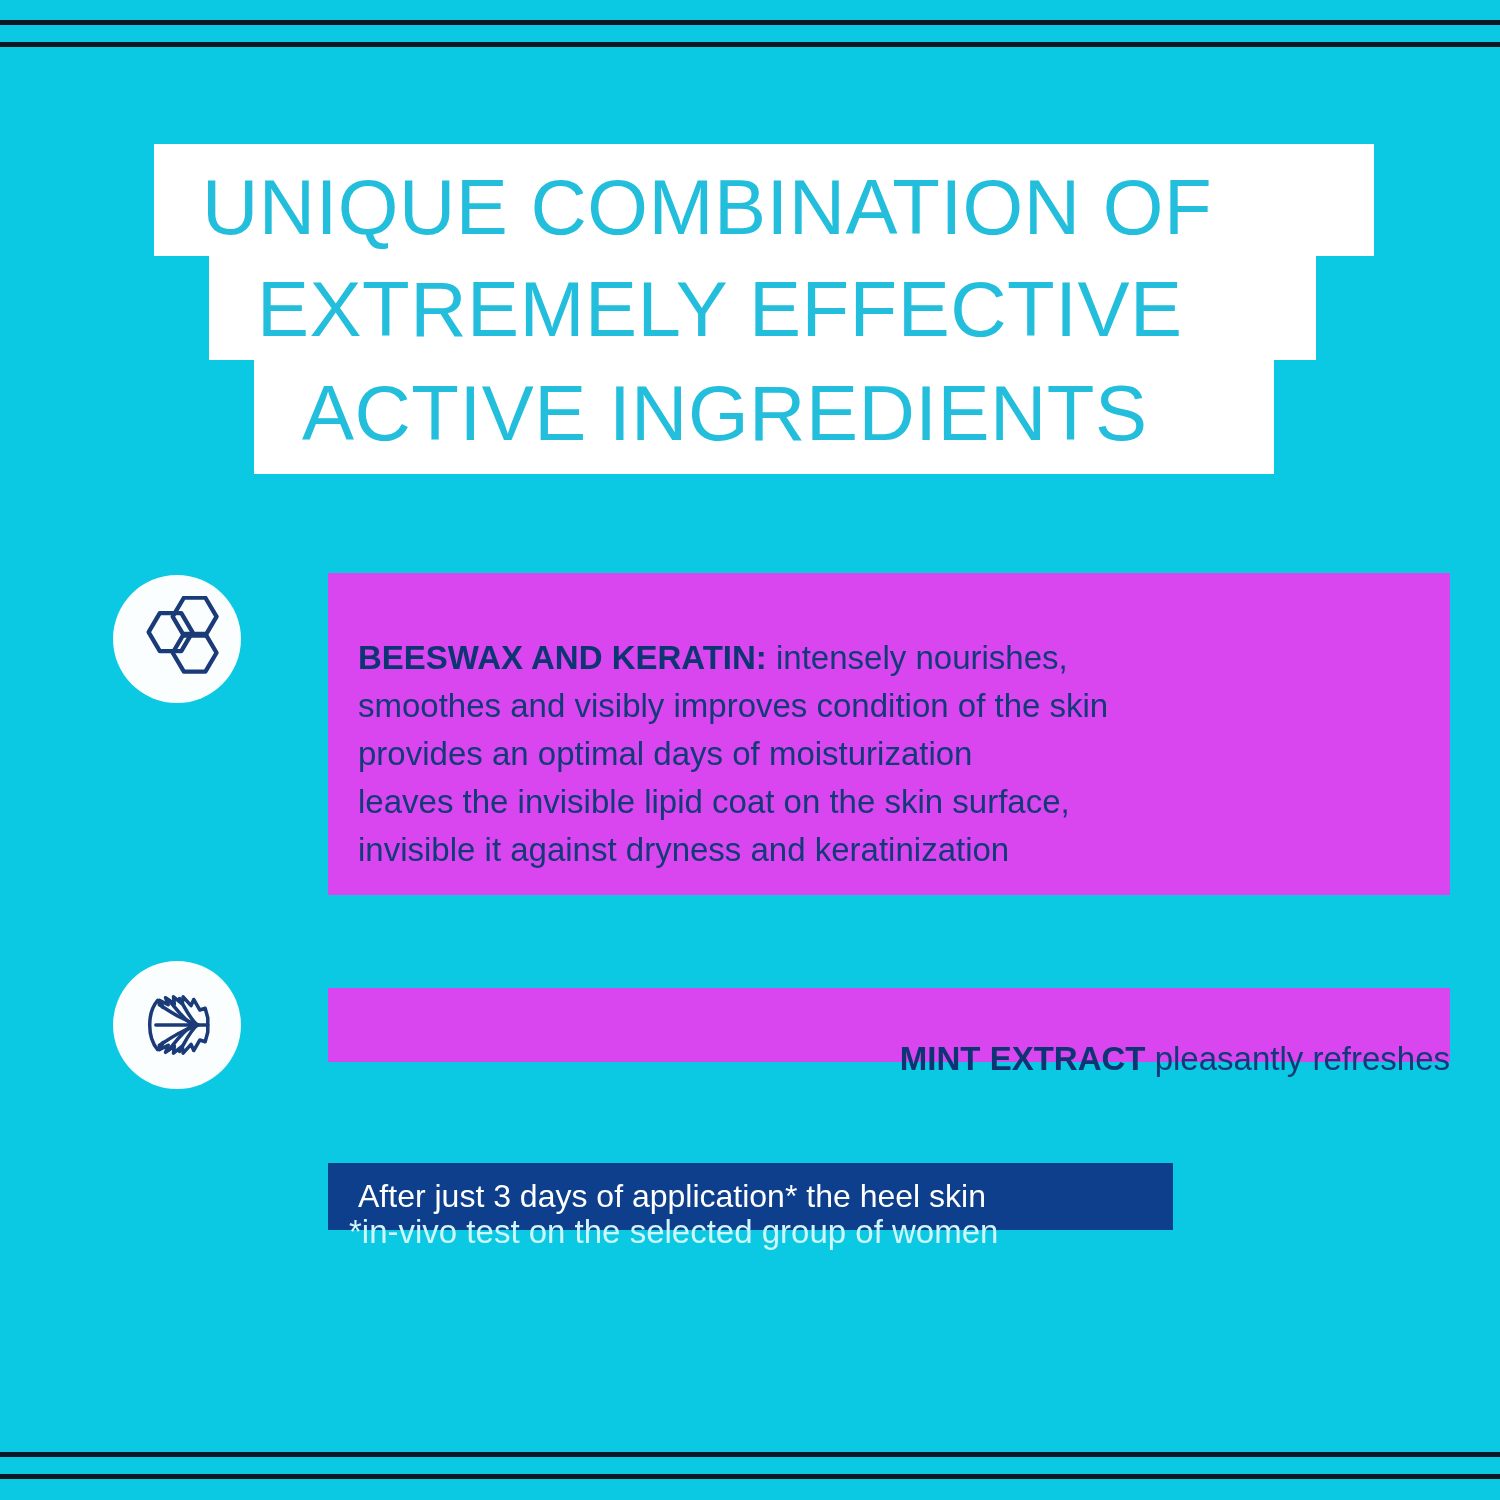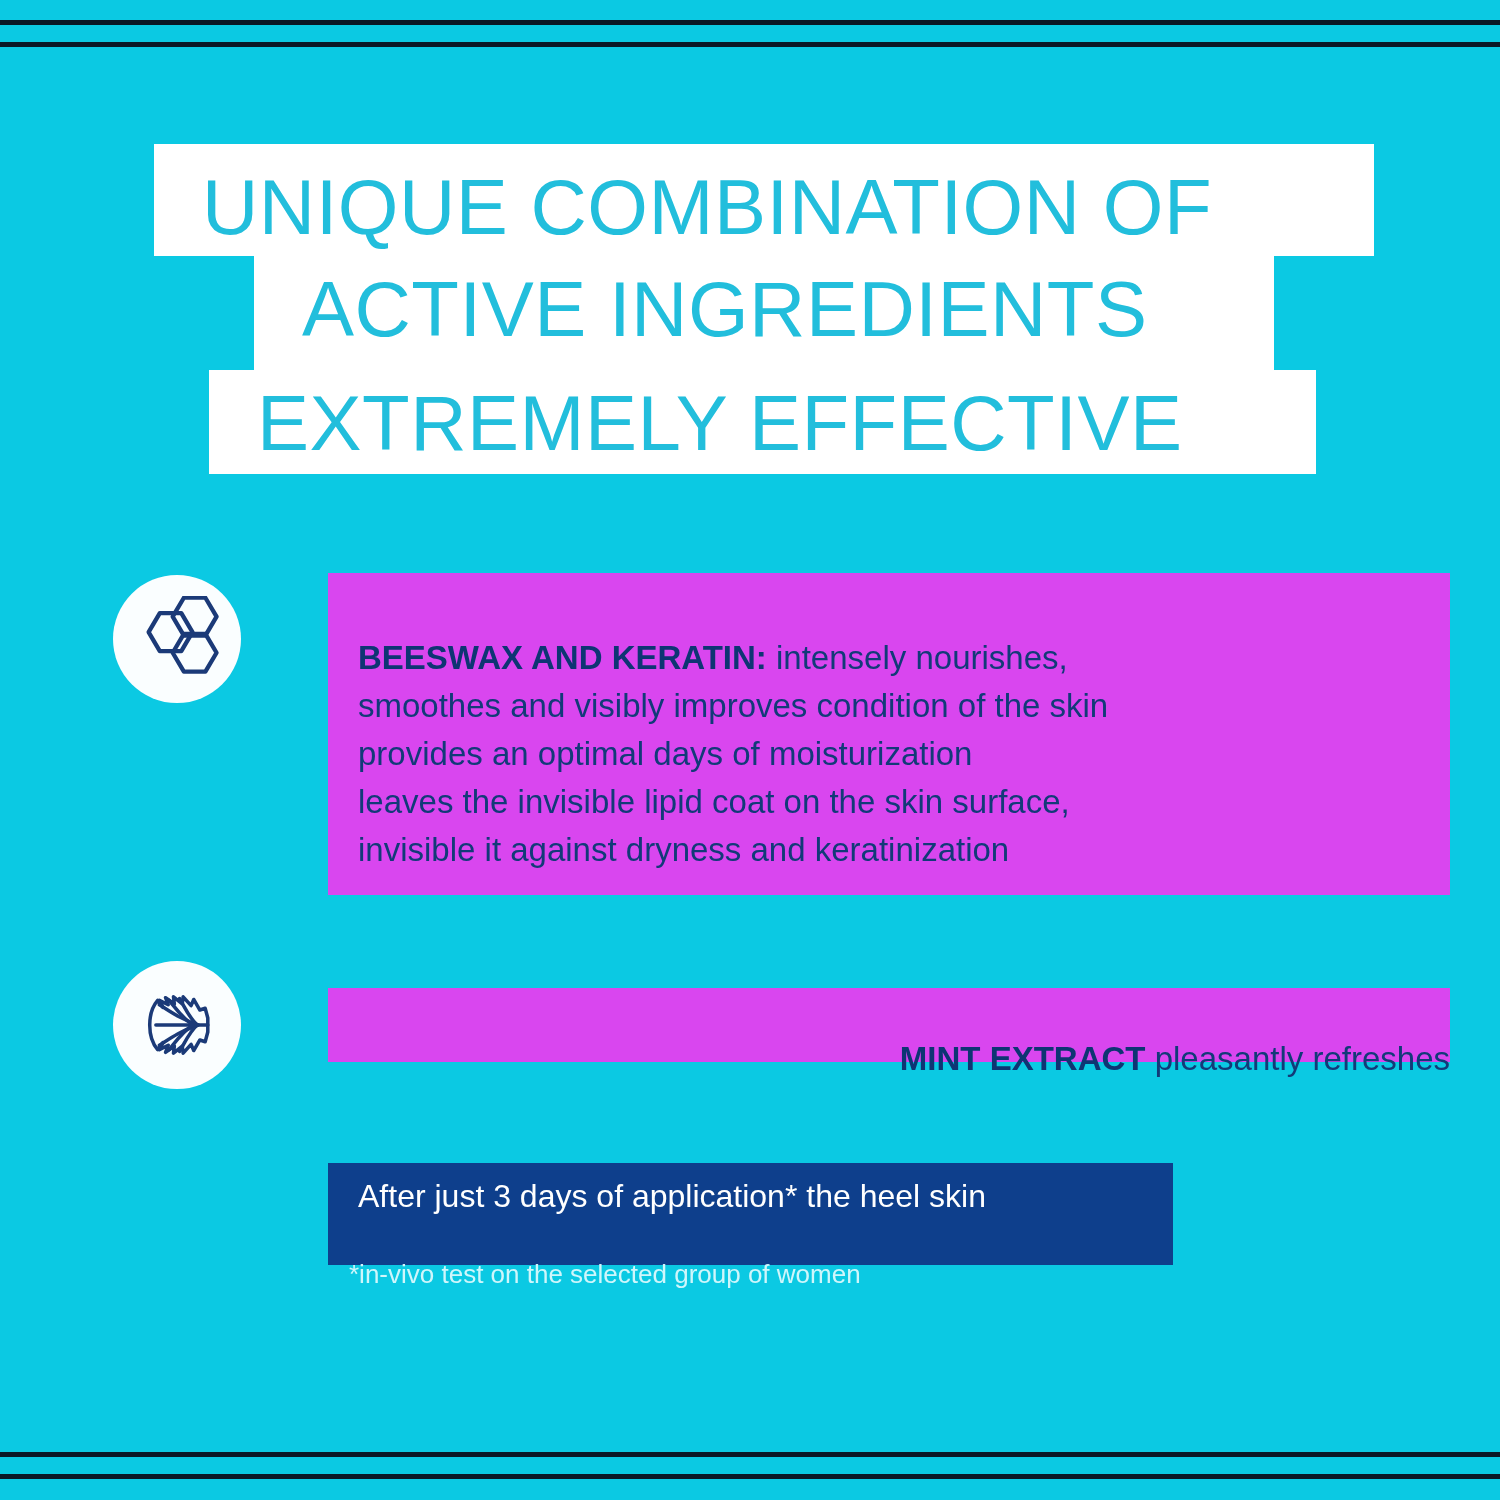--- a/index.html
+++ b/index.html
@@ -109,54 +109,54 @@
   .lead {
     font-weight: 700;
     color: #0E3573;
   }
 
   #box-highlight {
     position: absolute;
     left: 328px;
     top: 1163px;
     width: 845px;
-    height: 102px;
+    height: 67px;
     background: #0E3F8C;
     box-sizing: border-box;
     padding: 12px 0 0 30px;
   }
   .highlight-text {
     color: #ffffff;
     font-size: 32px;
     line-height: 42px;
     font-weight: 400;
   }
 
   #footnote {
     position: absolute;
     left: 349px;
-    top: 1258px;
+    top: 1216px;
     color: #CFF6FB;
-    font-size: 26px;
+    font-size: 33px;
     line-height: 32px;
     font-weight: 400;
   }
 </style>
 </head>
 <body>
 
 <div class="rule" id="rule-top-1"></div>
 <div class="rule" id="rule-top-2"></div>
 <div class="rule" id="rule-bottom-1"></div>
 <div class="rule" id="rule-bottom-2"></div>
 
 <div id="headline">
   <div class="hl-line" id="headline-line-1">UNIQUE COMBINATION OF</div>
+  <div class="hl-line" id="headline-line-2">EXTREMELY EFFECTIVE</div>
   <div class="hl-line" id="headline-line-3">ACTIVE INGREDIENTS</div>
-  <div class="hl-line" id="headline-line-2">EXTREMELY EFFECTIVE</div>
 </div>
 
 <div class="icon-badge" id="icon-beeswax">
   <svg width="86" height="86" viewBox="0 0 100 100" aria-hidden="true">
     <g fill="none" stroke="#1B3A78" stroke-width="5" stroke-linejoin="round" stroke-linecap="round">
       <polygon points="17,42 30,20 55,20 68,42 55,64 30,64"></polygon>
       <polygon points="45,24 58,2 83,2 96,24 83,46 58,46"></polygon>
       <polygon points="45,66 58,44 83,44 96,66 83,88 58,88"></polygon>
     </g>
   </svg>

